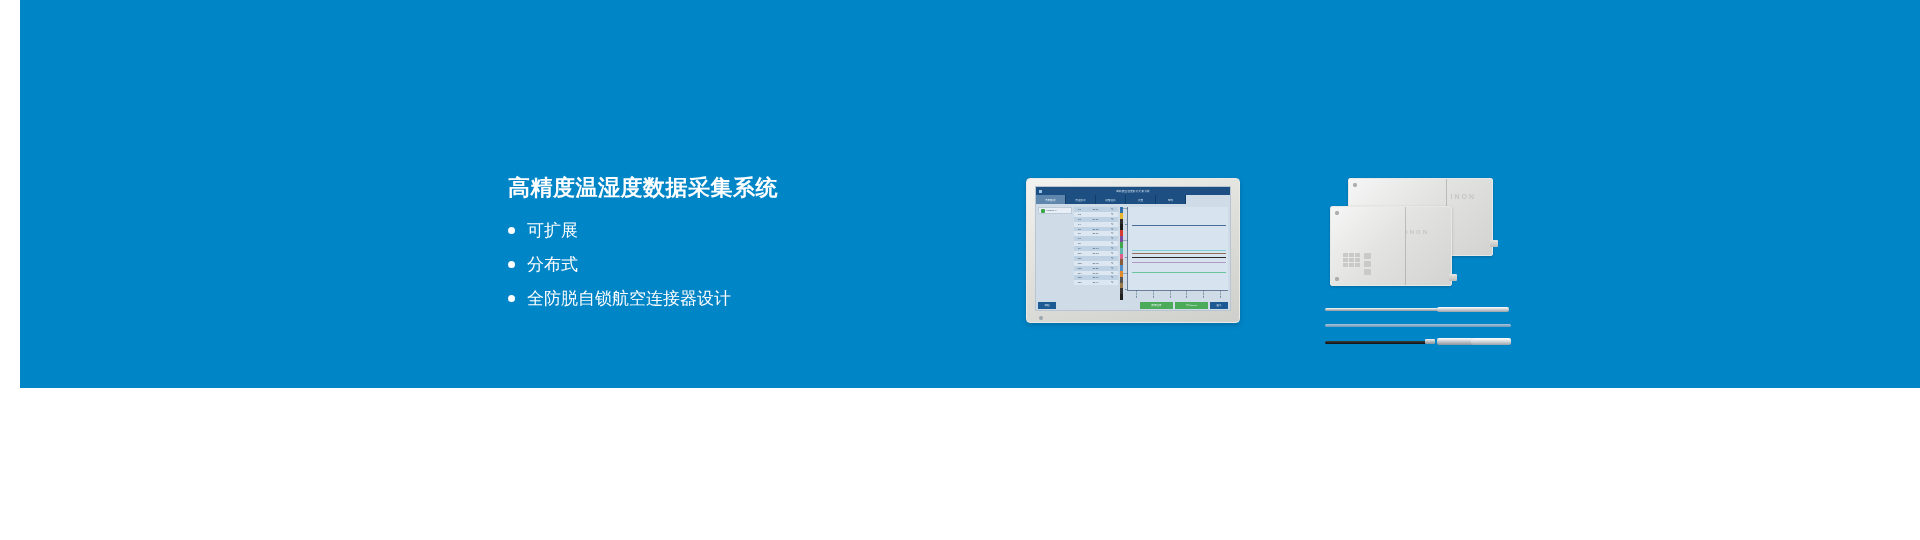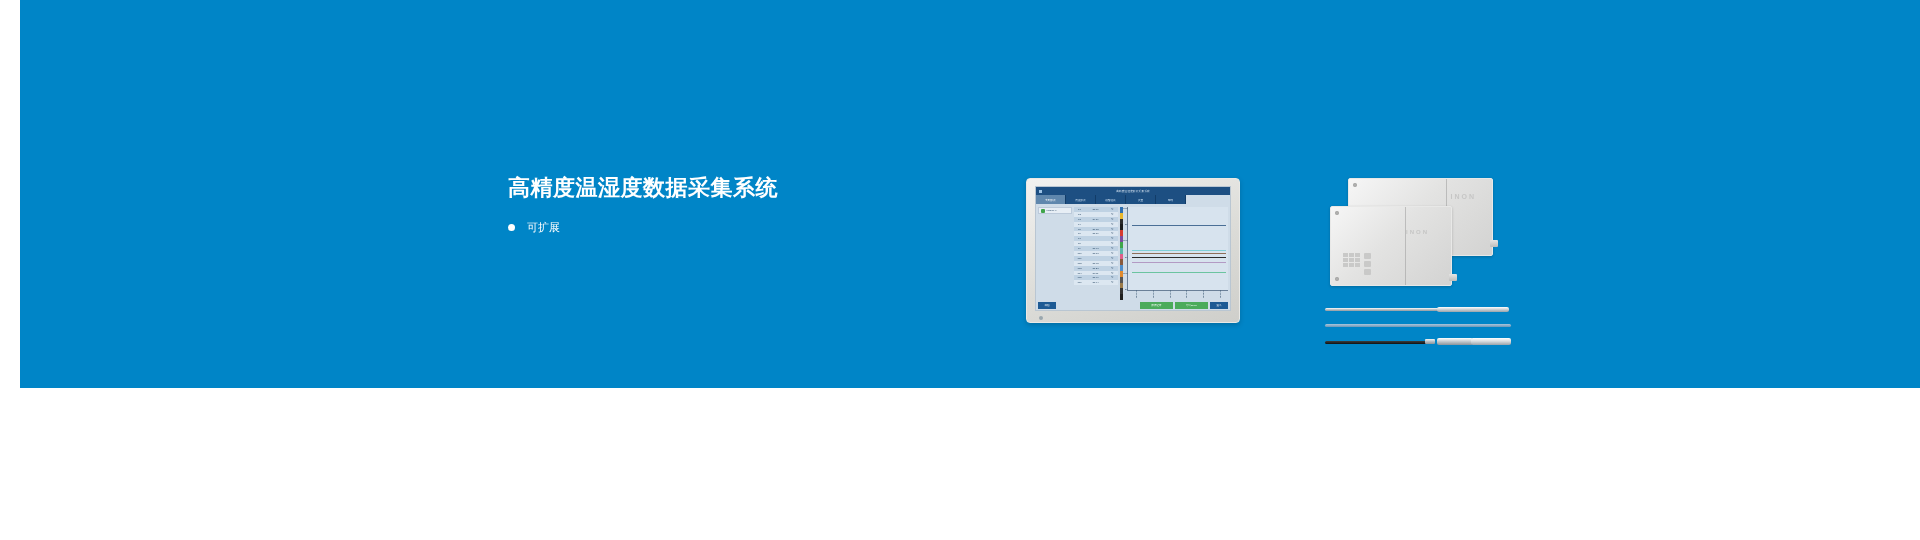--- a/index.html
+++ b/index.html
@@ -45,21 +45,21 @@
     white-space: nowrap;
   }
   .bullet-dot {
     width: 7px; height: 7px;
     border-radius: 50%;
     background: #ffffff;
     margin-right: 12px;
     flex: 0 0 auto;
   }
   .bullet-text {
-    font-size: 11px;
+    font-size: 17px;
     color: #ffffff;
     line-height: 1;
   }
 
   
   .monitor {
     position: absolute;
     left: 1006px; top: 178px;
     width: 214px; height: 145px;
     background: linear-gradient(160deg, #f2f2f0 0%, #dcdcd8 55%, #cfcfcb 100%);
@@ -295,20 +295,28 @@
 <body>
 
 <div class="banner">
 
   <div class="copy">
     <div class="headline">高精度温湿度数据采集系统</div>
     <div class="bullets">
       <div class="bullet">
         <span class="bullet-dot"></span>
         <span class="bullet-text">可扩展</span>
+      </div>
+      <div class="bullet">
+        <span class="bullet-dot"></span>
+        <span class="bullet-text">分布式</span>
+      </div>
+      <div class="bullet">
+        <span class="bullet-dot"></span>
+        <span class="bullet-text">全防脱自锁航空连接器设计</span>
       </div>
     </div>
   </div>
 
   <div class="monitor">
     <div class="screen">
 
       <div class="scr-titlebar">
         <span class="scr-winicon"></span>
         <span class="scr-title">高精度温湿度数据采集系统</span>

